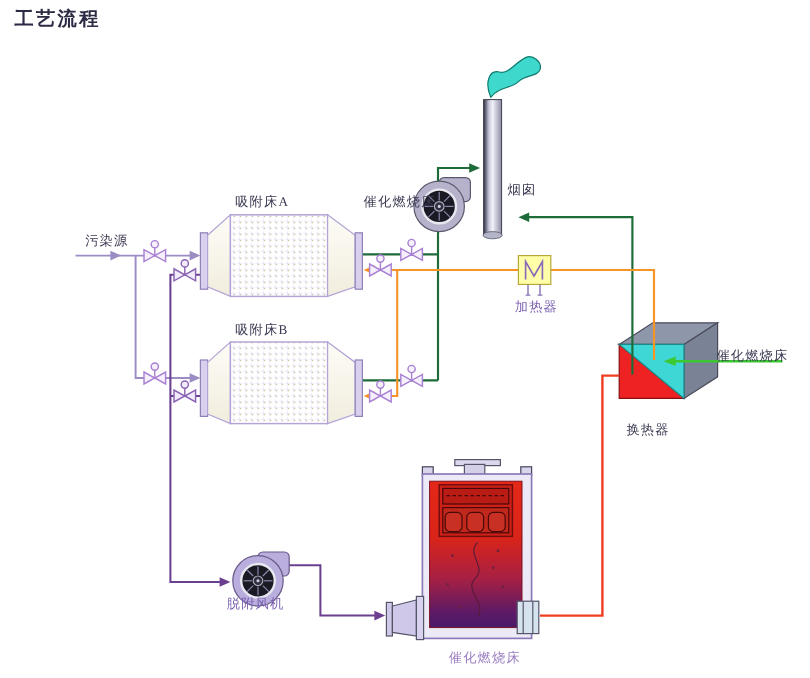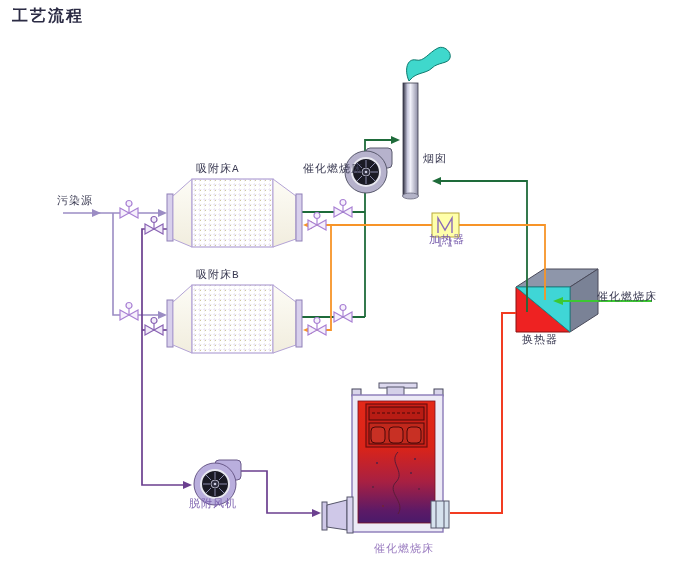--- a/index.html
+++ b/index.html
@@ -1,17 +1,17 @@
 <!DOCTYPE html>
 <html><head>
 <meta charset="utf-8">
 <style>
   html,body{margin:0;padding:0;background:#fff;}
   .stage{position:relative;width:675px;height:565px;background:#ffffff;overflow:hidden;
-         font-family:Liberation Mono, monospace;}
+         font-family:Liberation Serif, serif;}
   .page-title{position:absolute;left:12px;top:6px;font-size:16px;font-weight:bold;
               color:#2b2b44;letter-spacing:2px;}
   .lbl{position:absolute;font-size:11px;color:#3a3a52;white-space:nowrap;letter-spacing:1px;}
   .lbl.purple{color:#7a5fae;}
   .lbl.lightpurple{color:#9a7cc0;}
   svg{position:absolute;left:0;top:0;}
 </style>
 </head>
 <body>
 
@@ -242,24 +242,24 @@
           </g>
         <g transform="translate(317,330)">
             <path d="M-9,-5 V5 L0,0 Z M9,-5 V5 L0,0 Z"></path>
             <line x1="0" y1="0" x2="0" y2="-7"></line>
             <circle cx="0" cy="-9.5" r="3"></circle>
           </g>
       </g>
     </g>
   </svg>
 
-  <div class="lbl" style="left:57px;top:193px;">污染源</div>
+  <div class="lbl" style="left:71px;top:193px;">污染源</div>
   <div class="lbl" style="left:196px;top:161px;">吸附床A</div>
   <div class="lbl" style="left:196px;top:267px;">吸附床B</div>
   <div class="lbl" style="left:303px;top:161px;">催化燃烧床</div>
   <div class="lbl" style="left:423px;top:151px;">烟囱</div>
-  <div class="lbl purple" style="left:429px;top:232px;">加热器</div>
-  <div class="lbl" style="left:522px;top:332px;">换热器</div>
+  <div class="lbl purple" style="left:429px;top:248px;">加热器</div>
+  <div class="lbl" style="left:522px;top:351px;">换热器</div>
   <div class="lbl" style="left:597px;top:289px;">催化燃烧床</div>
   <div class="lbl purple" style="left:189px;top:496px;">脱附风机</div>
   <div class="lbl lightpurple" style="left:374px;top:541px;">催化燃烧床</div>
 
 </div>
 
 </body></html>

